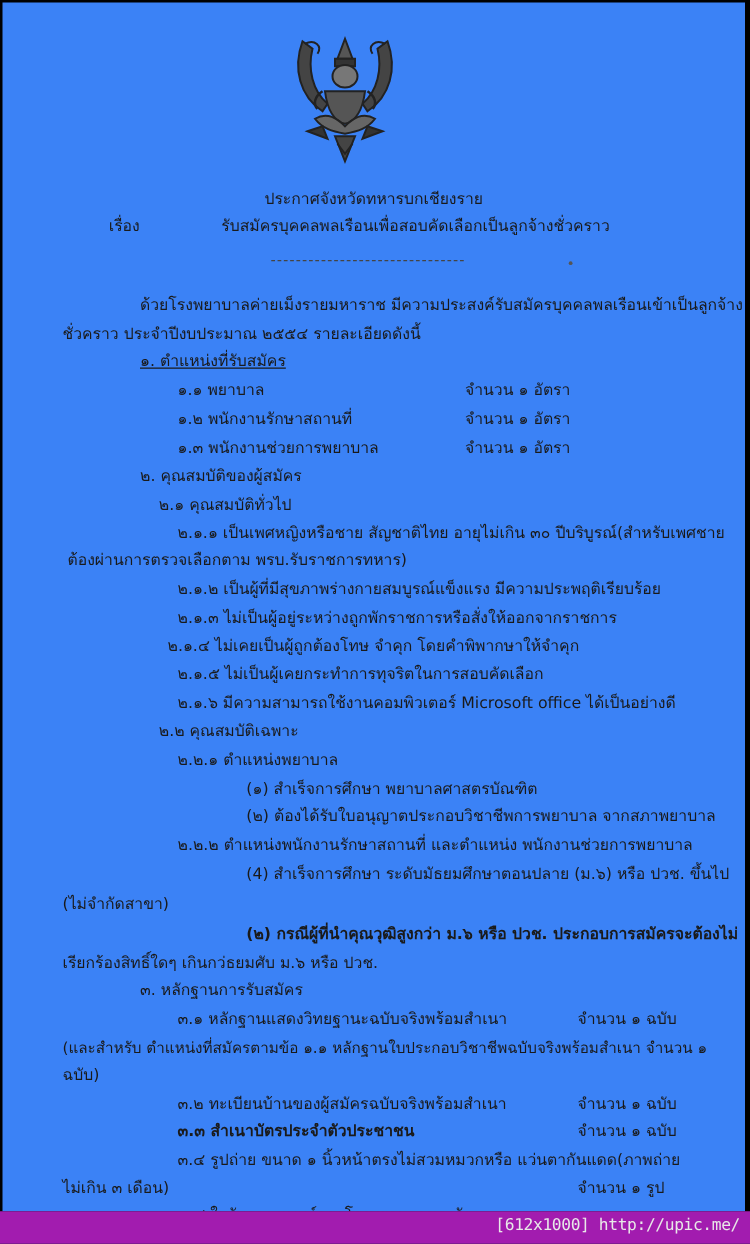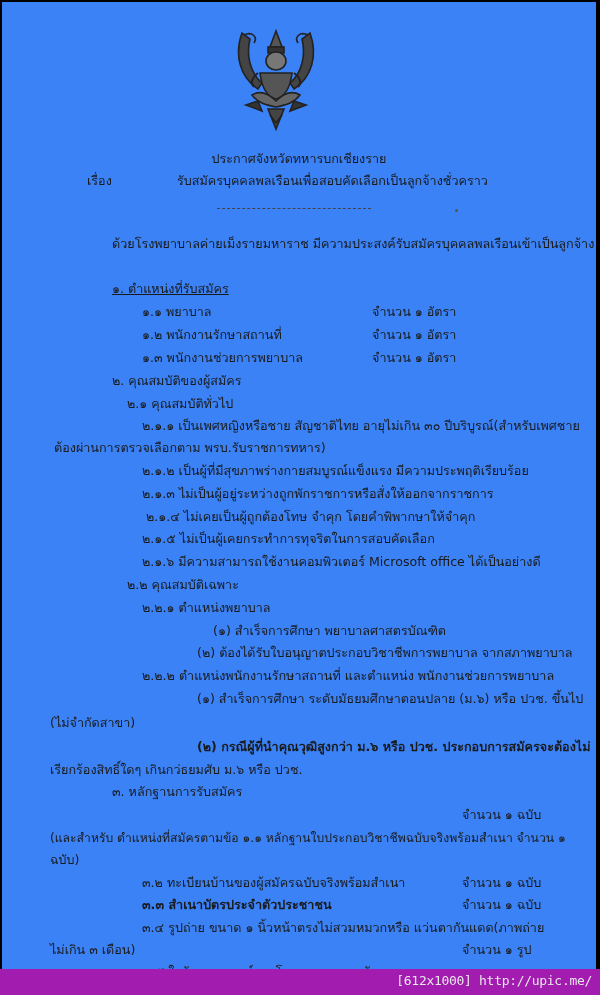--- a/index.html
+++ b/index.html
@@ -49,50 +49,52 @@
   </svg>
 
   <div class="line center" style="top:149px;">ประกาศจังหวัดทหารบกเชียงราย</div>
   <div class="line" style="left:85px; top:171px;">เรื่อง</div>
   <div class="line" style="left:138px; top:171px;margin-left:37px;">รับสมัครบุคคลพลเรือนเพื่อสอบคัดเลือกเป็นลูกจ้างชั่วคราว</div>
 
   <div class="dash"></div>
   <div class="dot"></div>
 
   <div class="line" style="left:110px; top:234px;">ด้วยโรงพยาบาลค่ายเม็งรายมหาราช   มีความประสงค์รับสมัครบุคคลพลเรือนเข้าเป็นลูกจ้าง</div>
+  <div class="line" style="left:48px; top:257px;">ชั่วคราว  ประจำปีงบประมาณ ๒๕๕๔ รายละเอียดดังนี้</div>
 
   <div class="line" style="left:110px; top:279px;text-decoration:underline;">๑. ตำแหน่งที่รับสมัคร</div>
   <div class="line" style="left:140px; top:302px;">๑.๑ พยาบาล</div>
   <div class="qty" style="left:370px; top:302px;">จำนวน   ๑   อัตรา</div>
   <div class="line" style="left:140px; top:325px;">๑.๒ พนักงานรักษาสถานที่</div>
   <div class="qty" style="left:370px; top:325px;">จำนวน   ๑   อัตรา</div>
   <div class="line" style="left:140px; top:348px;">๑.๓ พนักงานช่วยการพยาบาล</div>
   <div class="qty" style="left:370px; top:348px;">จำนวน   ๑   อัตรา</div>
 
   <div class="line" style="left:110px; top:371px;">๒. คุณสมบัติของผู้สมัคร</div>
   <div class="line" style="left:125px; top:394px;">๒.๑ คุณสมบัติทั่วไป</div>
   <div class="line" style="left:140px; top:416px;">๒.๑.๑ เป็นเพศหญิงหรือชาย สัญชาติไทย อายุไม่เกิน  ๓๐ ปีบริบูรณ์(สำหรับเพศชาย</div>
   <div class="line" style="left:52px; top:438px;">ต้องผ่านการตรวจเลือกตาม พรบ.รับราชการทหาร)</div>
   <div class="line" style="left:140px; top:461px;">๒.๑.๒ เป็นผู้ที่มีสุขภาพร่างกายสมบูรณ์แข็งแรง มีความประพฤติเรียบร้อย</div>
   <div class="line" style="left:140px; top:484px;">๒.๑.๓ ไม่เป็นผู้อยู่ระหว่างถูกพักราชการหรือสั่งให้ออกจากราชการ</div>
-  <div class="line" style="left:144px; top:507px;">๒.๑.๔ ไม่เคยเป็นผู้ถูกต้องโทษ จำคุก โดยคำพิพากษาให้จำคุก</div>
+  <div class="line" style="left:132px; top:507px;">๒.๑.๔ ไม่เคยเป็นผู้ถูกต้องโทษ จำคุก โดยคำพิพากษาให้จำคุก</div>
   <div class="line" style="left:140px; top:529px;text-align:center;">๒.๑.๕ ไม่เป็นผู้เคยกระทำการทุจริตในการสอบคัดเลือก</div>
   <div class="line" style="left:140px; top:552px;">๒.๑.๖ มีความสามารถใช้งานคอมพิวเตอร์  Microsoft office ได้เป็นอย่างดี</div>
 
   <div class="line" style="left:125px; top:575px;">๒.๒ คุณสมบัติเฉพาะ</div>
   <div class="line" style="left:140px; top:598px;">๒.๒.๑  ตำแหน่งพยาบาล</div>
-  <div class="line" style="left:195px; top:621px;margin-left:16px;">(๑) สำเร็จการศึกษา พยาบาลศาสตรบัณฑิต</div>
+  <div class="line" style="left:195px; top:621px;">(๑) สำเร็จการศึกษา พยาบาลศาสตรบัณฑิต</div>
   <div class="line" style="left:195px; top:643px;">(๒) ต้องได้รับใบอนุญาตประกอบวิชาชีพการพยาบาล จากสภาพยาบาล</div>
   <div class="line" style="left:140px; top:666px;">๒.๒.๒ ตำแหน่งพนักงานรักษาสถานที่ และตำแหน่ง พนักงานช่วยการพยาบาล</div>
-  <div class="line" style="left:195px; top:689px;">(๑) สำเร็จการศึกษา ระดับมัธยมศึกษาตอนปลาย (ม.๖) หรือ ปวช. ขึ้นไป</div>
+  <div class="line" style="left:195px; top:689px;">(4) สำเร็จการศึกษา ระดับมัธยมศึกษาตอนปลาย (ม.๖) หรือ ปวช. ขึ้นไป</div>
   <div class="line" style="left:48px; top:713px;">(ไม่จำกัดสาขา)</div>
   <div class="line" style="left:195px; top:737px;font-weight:bold;">(๒) กรณีผู้ที่นำคุณวุฒิสูงกว่า ม.๖ หรือ ปวช. ประกอบการสมัครจะต้องไม่</div>
   <div class="line" style="left:48px; top:760px;">เรียกร้องสิทธิ์ใดๆ เกินกว่ธยมศับ ม.๖ หรือ ปวช.</div>
 
   <div class="line" style="left:110px; top:782px;">๓. หลักฐานการรับสมัคร</div>
+  <div class="line" style="left:140px; top:805px;">๓.๑ หลักฐานแสดงวิทยฐานะฉบับจริงพร้อมสำเนา</div>
   <div class="qty" style="left:460px; top:805px;">จำนวน  ๑  ฉบับ</div>
   <div class="line" style="left:48px; top:828px; font-size:12.2px;">(และสำหรับ ตำแหน่งที่สมัครตามข้อ ๑.๑ หลักฐานใบประกอบวิชาชีพฉบับจริงพร้อมสำเนา   จำนวน ๑</div>
   <div class="line" style="left:48px; top:850px;">ฉบับ)</div>
   <div class="line" style="left:140px; top:873px;">๓.๒ ทะเบียนบ้านของผู้สมัครฉบับจริงพร้อมสำเนา</div>
   <div class="qty" style="left:460px; top:873px;">จำนวน  ๑  ฉบับ</div>
   <div class="line" style="left:140px; top:895px;font-weight:bold;">๓.๓ สำเนาบัตรประจำตัวประชาชน</div>
   <div class="qty" style="left:460px; top:895px;">จำนวน  ๑  ฉบับ</div>
   <div class="line" style="left:140px; top:918px;">๓.๔ รูปถ่าย ขนาด ๑ นิ้วหน้าตรงไม่สวมหมวกหรือ แว่นตากันแดด(ภาพถ่าย</div>
   <div class="line" style="left:48px; top:940px;">ไม่เกิน  ๓ เดือน)</div>
   <div class="qty" style="left:460px; top:940px;">จำนวน  ๑ รูป</div>

